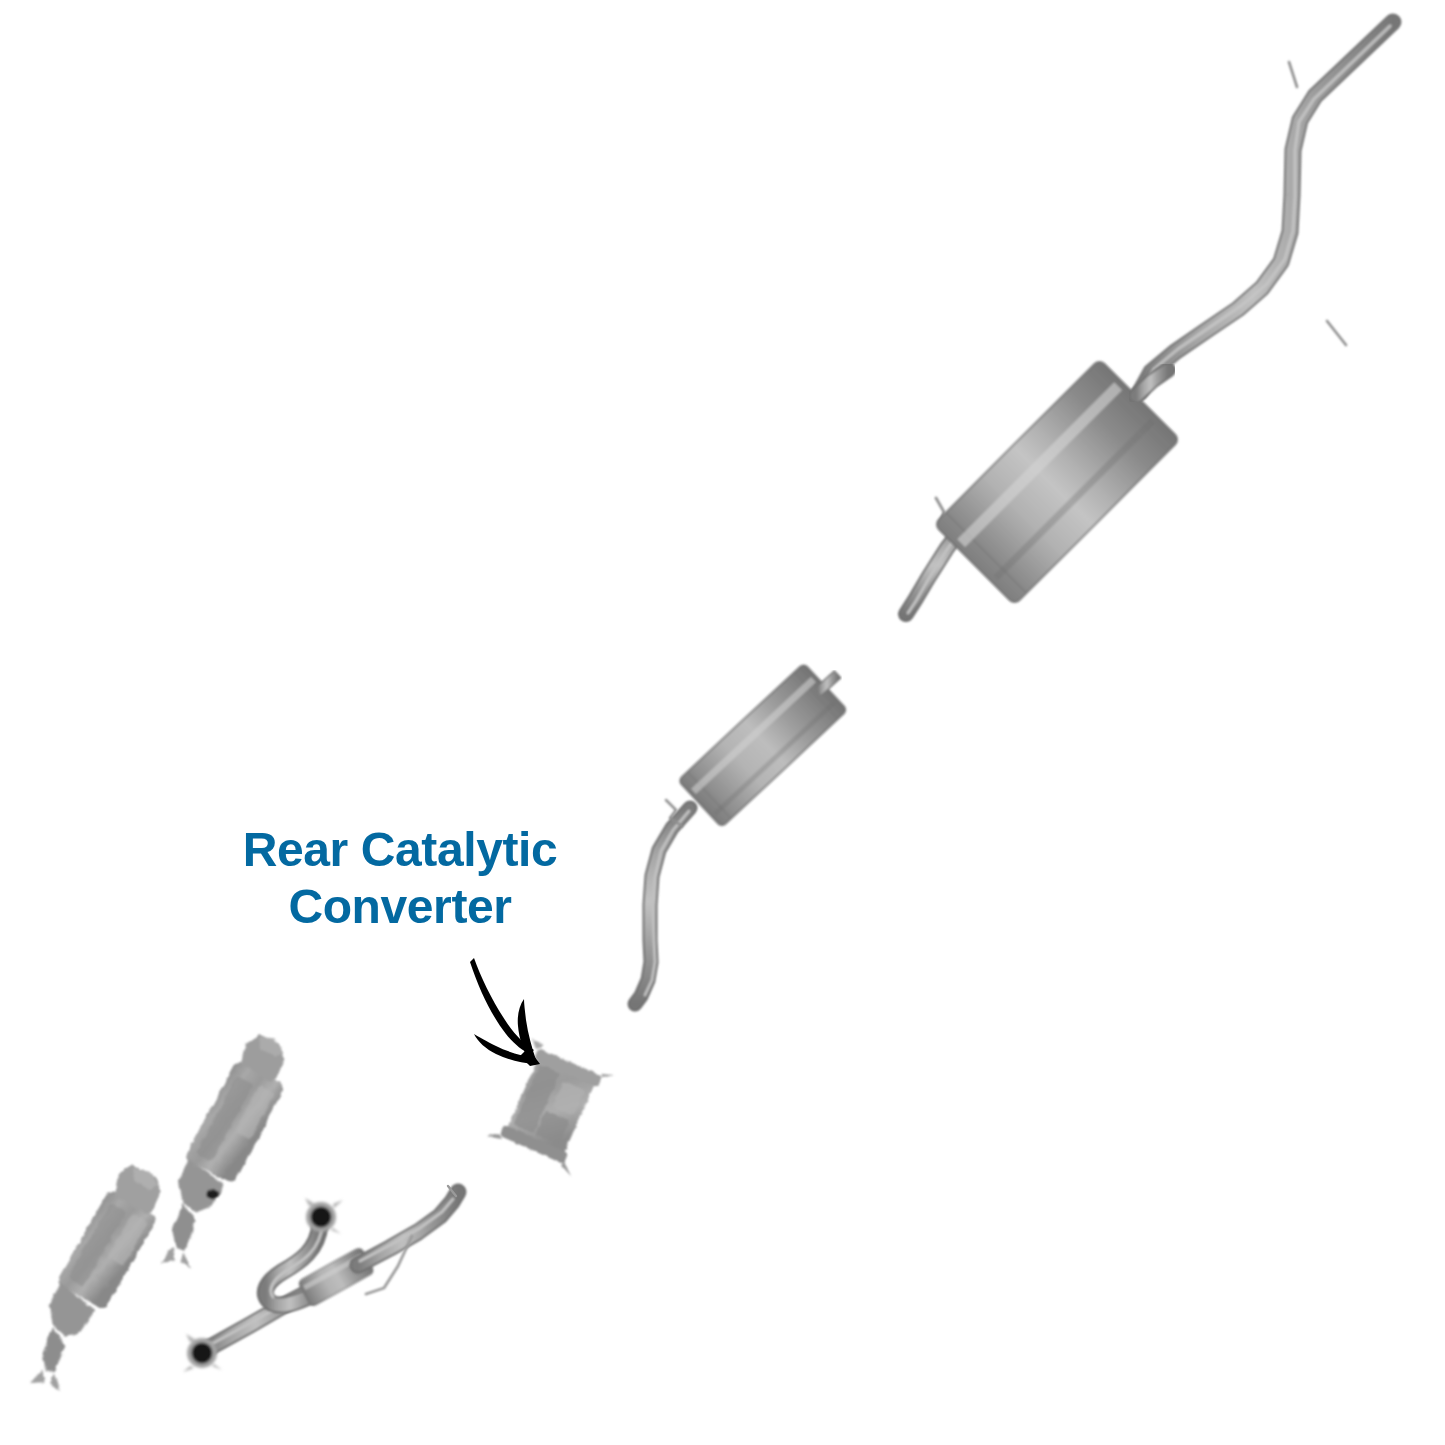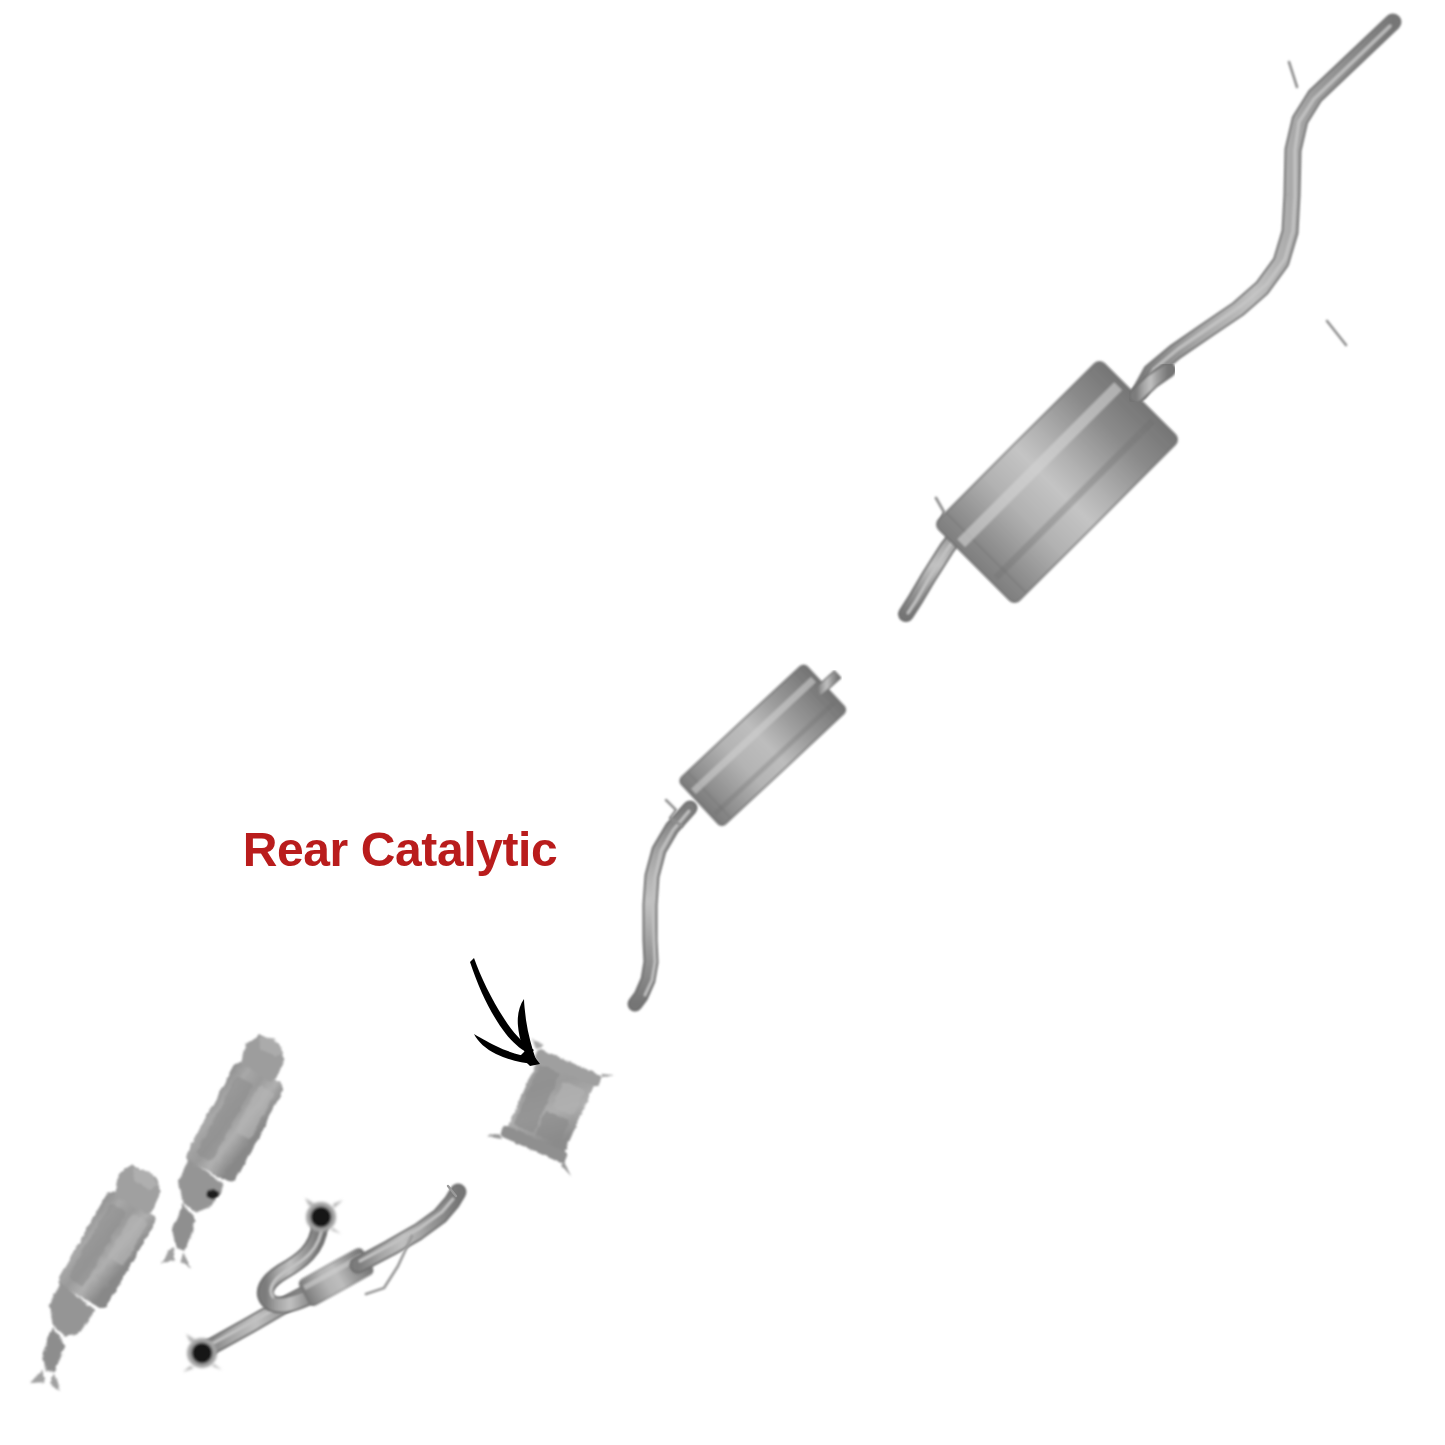--- a/index.html
+++ b/index.html
@@ -24,21 +24,21 @@
     top: 0;
     width: 1445px;
     height: 1445px;
     display: block;
   }
   .callout-label {
     position: absolute;
     text-align: center;
     font-family: "Liberation Sans", sans-serif;
     font-weight: bold;
-    color: #b91c1c;
+    color: #0369a1;
     line-height: 1.18;
     letter-spacing: -0.4px;
     white-space: nowrap;
     -webkit-font-smoothing: antialiased;
   }
   #callout-label-rear-cat {
     left: 205px;
     top: 822px;
     width: 390px;
     font-size: 48px;
@@ -329,15 +329,16 @@
                C532,1048 528,1034 526,1020
                C525,1011 524,1004 524,999
                C519,1006 517,1016 518,1026
                C519,1039 524,1052 530,1062 Z" fill="#000000"></path>
       <path d="M528,1048 L540,1064 L530,1066 L520,1056 Z" fill="#000000"></path>
     </g>
   </svg>
 
   <div class="callout-label" id="callout-label-rear-cat">
     <span class="callout-line">Rear Catalytic</span>
+    <span class="callout-line">Converter</span>
   </div>
 
 </div>
 
 </body></html>

